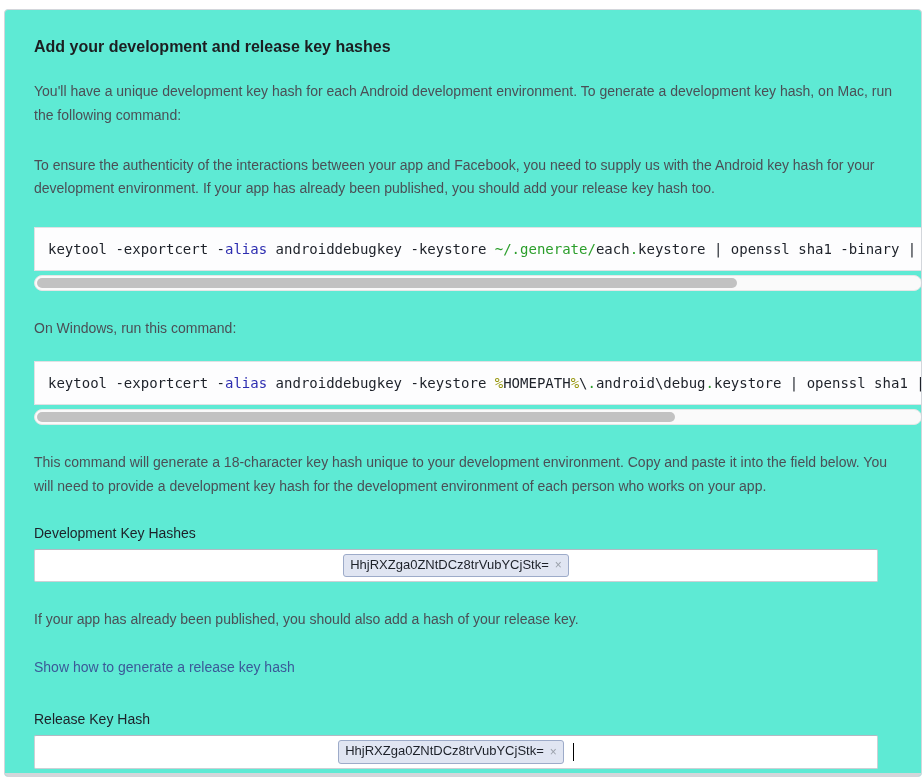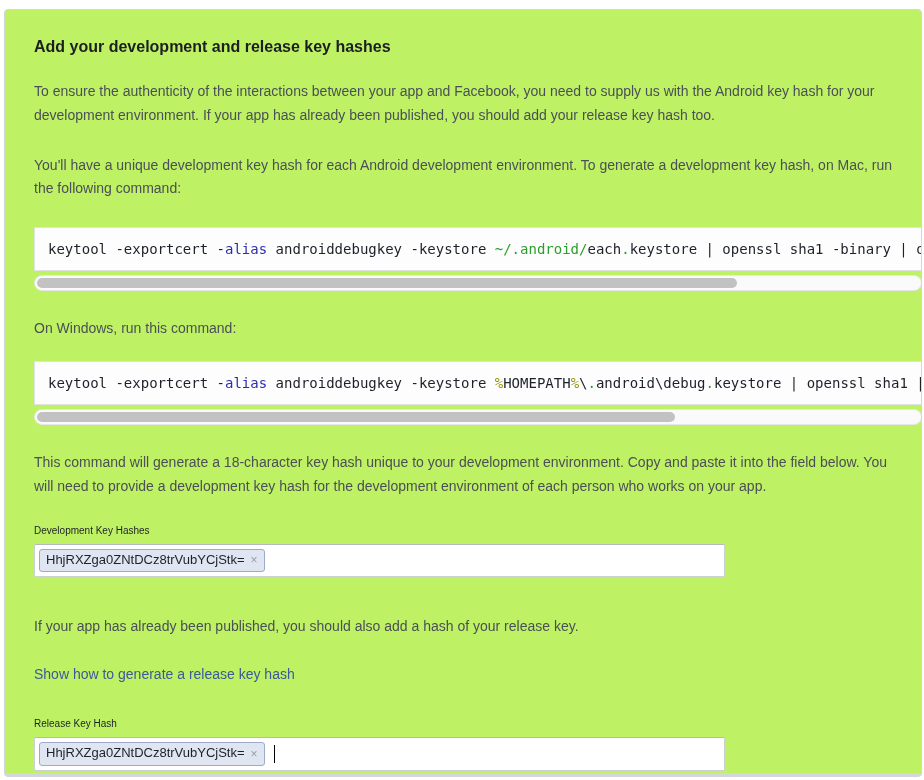--- a/index.html
+++ b/index.html
@@ -2,21 +2,21 @@
 <html><head>
 <meta charset="utf-8">
 <style>
   * { margin: 0; padding: 0; box-sizing: border-box; }
   html, body { width: 924px; height: 780px; background: #ffffff; }
   body { font-family: "Liberation Sans", "DejaVu Sans", sans-serif; position: relative; }
 
   .card {
     position: absolute;
     left: 4px; top: 9px; right: 2px; bottom: 3px;
-    background: #bef264;
+    background: #5eead4;
     border: 1px solid #d3d6db;
     border-radius: 4px;
     overflow: hidden;
   }
   .card-bottom-strip {
     position: absolute; left: 0; right: 0; bottom: 0; height: 3px;
     background: #d4d6da;
   }
   .content {
     padding: 28px 29px 0 29px;
@@ -66,36 +66,37 @@
     position: absolute;
     left: 2px; top: 2px; bottom: 2px;
     background: #c2c2c2;
     border-radius: 6px;
   }
   .thumb-mac { width: 79%; }
   .thumb-win { width: 72%; }
 
   
   .field-label {
-    font-size: 10px;
+    font-size: 14px;
     color: #1d2129;
     margin-bottom: 8px;
   }
   .token-input {
-    width: 691px;
+    width: 844px;
     min-height: 32px;
     background: #ffffff;
     border: 1px solid #ccd0d5;
     border-top-color: #b3b9c3;
     border-radius: 2px;
     padding: 4px;
-    margin-bottom: 38px;
+    margin-bottom: 26px;
     display: flex;
     align-items: center;
     cursor: text;
+    justify-content: center;
   }
   .token-chip {
     display: inline-flex;
     align-items: center;
     background: #e0e5f2;
     border: 1px solid #9dabc9;
     border-radius: 3px;
     padding: 2px 6px 3px 6px;
     font-size: 13px;
     color: #1d2129;
@@ -127,26 +128,26 @@
   }
 </style>
 </head>
 <body>
 
 <div class="card">
   <div class="content">
 
     <h1 class="page-title">Add your development and release key hashes</h1>
 
+    <p class="body-text">You'll have a unique development key hash for each Android development environment. To generate a development key hash, on Mac, run the following command:</p>
+
     <p class="body-text">To ensure the authenticity of the interactions between your app and Facebook, you need to supply us with the Android key hash for your development environment. If your app has already been published, you should add your release key hash too.</p>
 
-    <p class="body-text">You'll have a unique development key hash for each Android development environment. To generate a development key hash, on Mac, run the following command:</p>
-
     <div class="code-wrap">
-      <div class="codebox"><span class="code-plain">keytool -exportcert -</span><span class="code-keyword">alias</span><span class="code-plain"> androiddebugkey -keystore </span><span class="code-path">~/.android/</span><span class="code-plain">each</span><span class="code-path">.</span><span class="code-plain">keystore | openssl sha1 -binary | openssl base64</span></div>
+      <div class="codebox"><span class="code-plain">keytool -exportcert -</span><span class="code-keyword">alias</span><span class="code-plain"> androiddebugkey -keystore </span><span class="code-path">~/.generate/</span><span class="code-plain">each</span><span class="code-path">.</span><span class="code-plain">keystore | openssl sha1 -binary | openssl base64</span></div>
       <div class="scroll-track">
         <div class="scroll-thumb thumb-mac"></div>
       </div>
     </div>
 
     <p class="body-text tight">On Windows, run this command:</p>
 
     <div class="code-wrap">
       <div class="codebox"><span class="code-plain">keytool -exportcert -</span><span class="code-keyword">alias</span><span class="code-plain"> androiddebugkey -keystore </span><span class="code-var">%</span><span class="code-plain">HOMEPATH</span><span class="code-var">%</span><span class="code-plain">\</span><span class="code-path">.</span><span class="code-plain">android\debug</span><span class="code-path">.</span><span class="code-plain">keystore | openssl sha1 | openssl base64</span></div>
       <div class="scroll-track">

